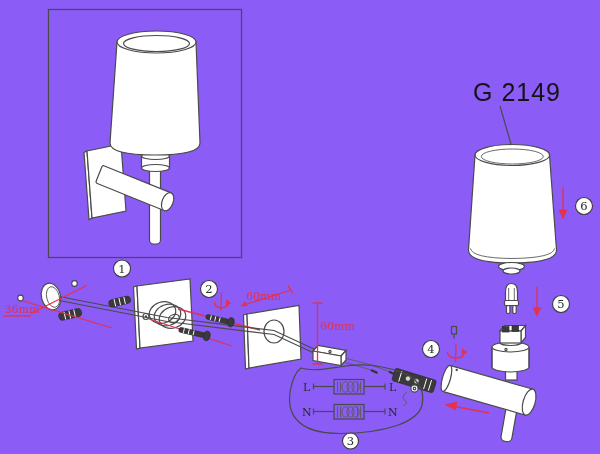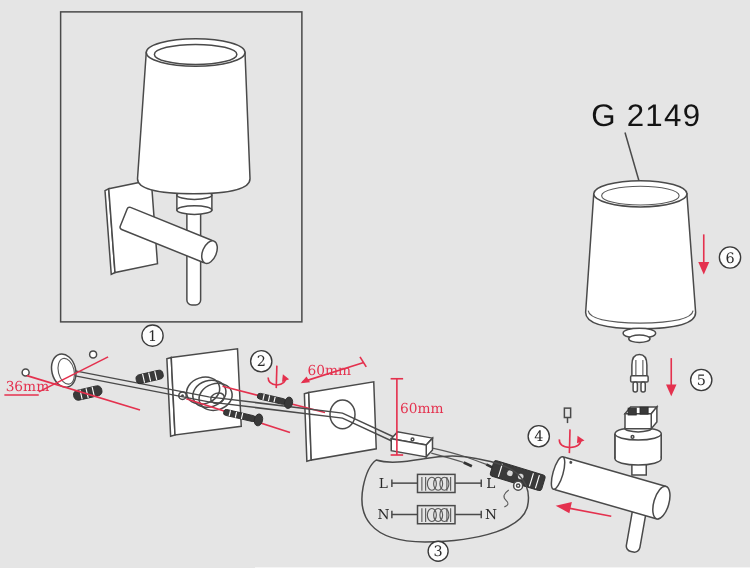--- a/index.html
+++ b/index.html
@@ -1,16 +1,16 @@
 <!DOCTYPE html>
 <html><head>
 <meta charset="utf-8">
 <style>
   html,body{margin:0;padding:0;background:#fff;}
-  .canvas{position:relative;width:600px;height:454px;background:#e5e5e5;overflow:hidden;
+  .canvas{position:relative;width:600px;height:454px;background:#8b5cf6;overflow:hidden;
           font-family:"DejaVu Serif", serif;}
   svg{position:absolute;left:0;top:0;}
   .ln{stroke:#4a4a4a;stroke-width:1.2;fill:none;}
   .lnw{stroke:#4a4a4a;stroke-width:1.2;fill:#fff;}
   .lnthin{stroke:#5a5a5a;stroke-width:0.9;fill:none;}
   .dark{fill:#3a3a3a;stroke:#2c2c2c;stroke-width:0.7;}
   .rib{stroke:#fff;stroke-width:0.9;fill:none;}
   .red{stroke:#e4314e;stroke-width:1.3;fill:none;}
   .redf{fill:#e4314e;stroke:none;}
   .redt{fill:#e4314e;font-size:11px;font-family:"DejaVu Serif",serif;}

